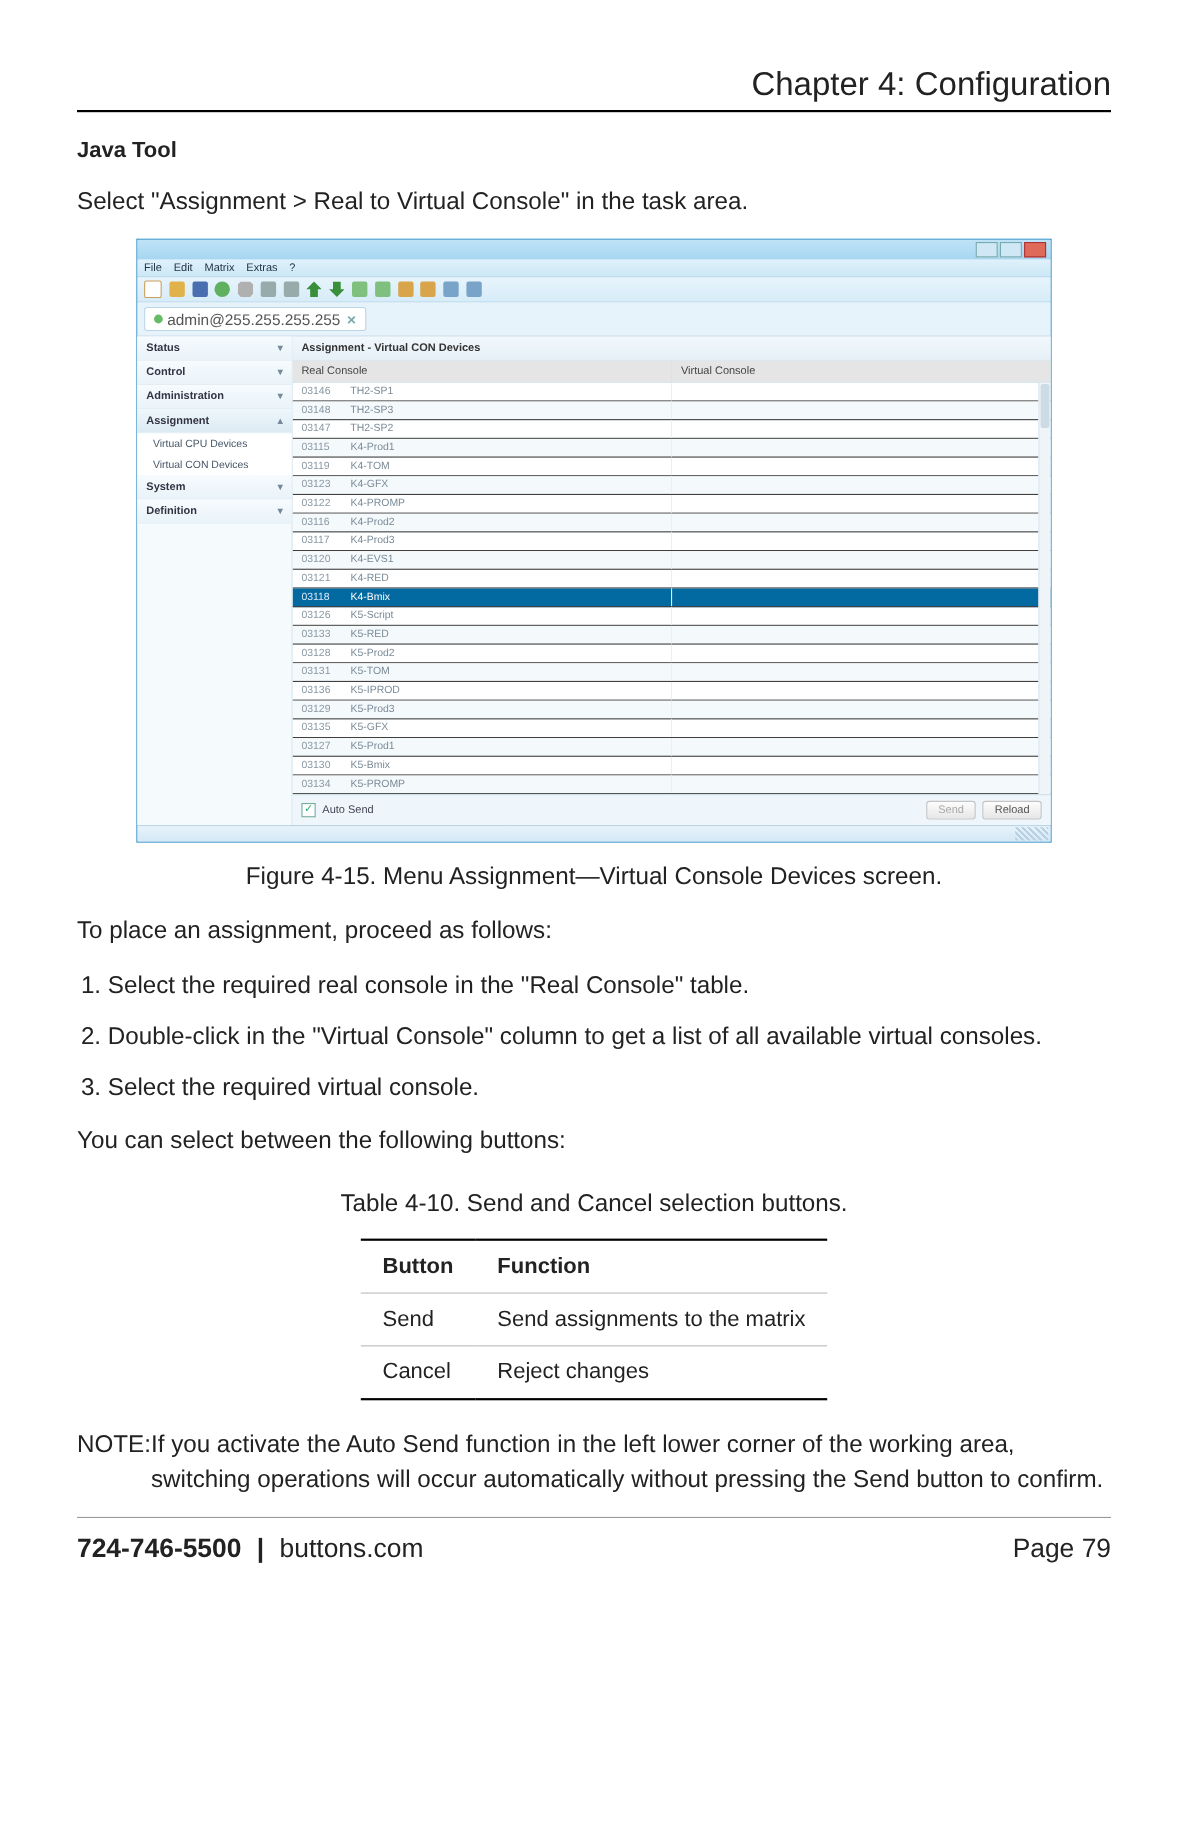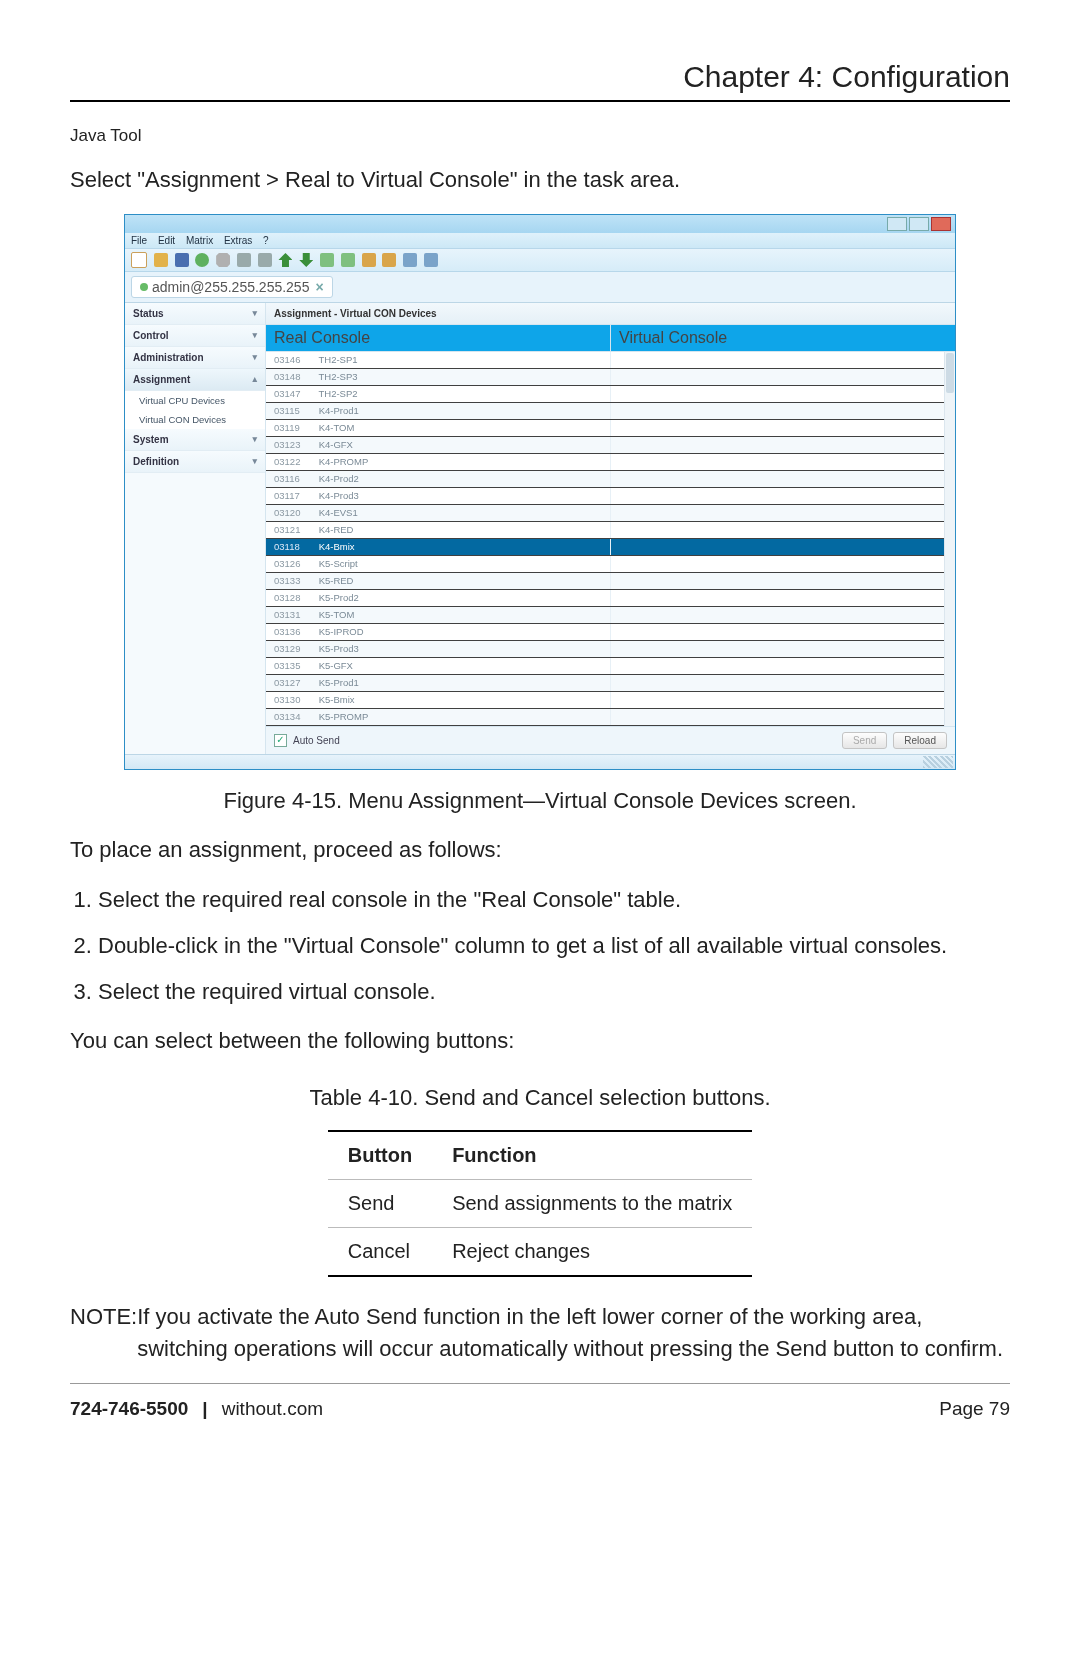--- a/index.html
+++ b/index.html
@@ -18,22 +18,22 @@
     font-size: 30px;
     font-weight: 400;
     margin: 0 0 6px 0;
   }
   hr.top-rule {
     border: none;
     border-top: 2px solid #000;
     margin: 0 0 24px 0;
   }
   .section-title {
-    font-size: 17px;
-    font-weight: 400;
+    font-size: 20px;
+    font-weight: 700;
     margin: 0 0 18px 0;
   }
   .body-text {
     font-size: 22px;
     line-height: 1.45;
     margin: 0 0 18px 0;
   }
   .fig-caption {
     text-align: center;
     font-size: 22px;
@@ -77,21 +77,21 @@
   .note-label { white-space: nowrap; }
   .note-body { margin-left: 0; }
   hr.bottom-rule {
     border: none;
     border-top: 1px solid #999;
     margin: 10px 0 14px 0;
   }
   .footer {
     display: flex;
     align-items: center;
-    font-size: 19px;
+    font-size: 24px;
   }
   .footer .contact { font-weight: 700; }
   .footer .sep { margin: 0 14px; font-weight: 700; }
   .footer .site { font-weight: 400; }
   .footer .page-num { margin-left: auto; font-weight: 400; }
 
   
   .app-window {
     width: 830px;
     margin: 0 auto 0 auto;
@@ -186,23 +186,23 @@
   .content-title {
     padding: 5px 8px;
     font-size: 10px;
     font-weight: 700;
     color: #333;
     background: linear-gradient(#f2f8fc,#e5f0f7);
     border-bottom: 1px solid #d5e5ef;
   }
   .col-headers {
     display: flex;
-    font-size: 16px;
+    font-size: 10px;
     color: #444;
-    background: #0ea5e9;
+    background: #e5e5e5;
     border-bottom: 1px solid #d5e5ef;
   }
   .col-headers .ch {
     padding: 4px 8px;
     flex: 1;
   }
   .col-headers .ch:first-child { border-right: 1px solid #d5e5ef; }
   .rows {
     flex: 1;
     overflow: hidden;
@@ -510,16 +510,16 @@
   <div class="note">
     <span class="note-label">NOTE:</span>
     <span class="note-body">If you activate the Auto Send function in the left lower corner of the working area, switching operations will occur automatically without pressing the Send button to confirm.</span>
   </div>
 
   <hr class="bottom-rule">
 
   <div class="footer">
     <span class="contact">724-746-5500</span>
     <span class="sep">|</span>
-    <span class="contact site">without.com</span>
+    <span class="contact site">buttons.com</span>
     <span class="page-num">Page 79</span>
   </div>
 </div>
 
 </body></html>

